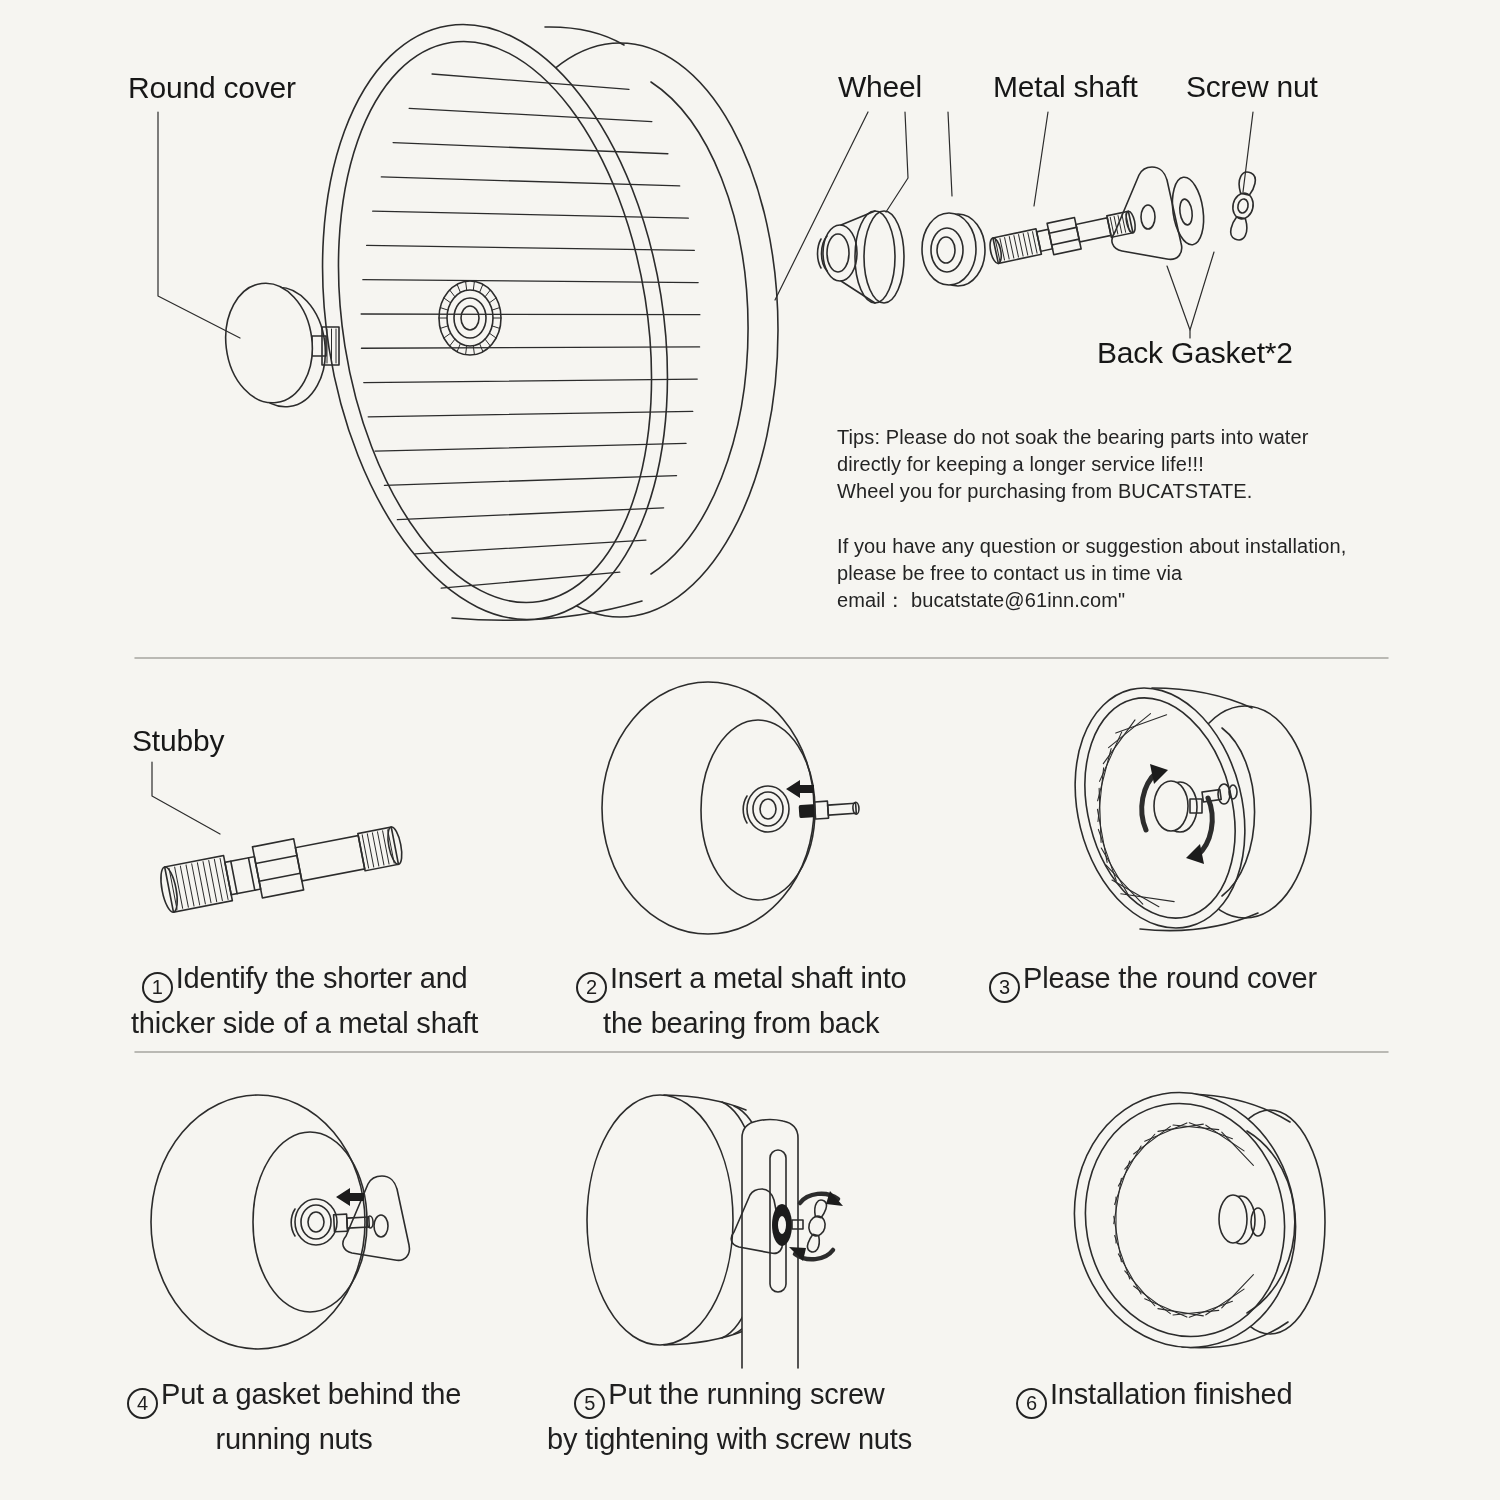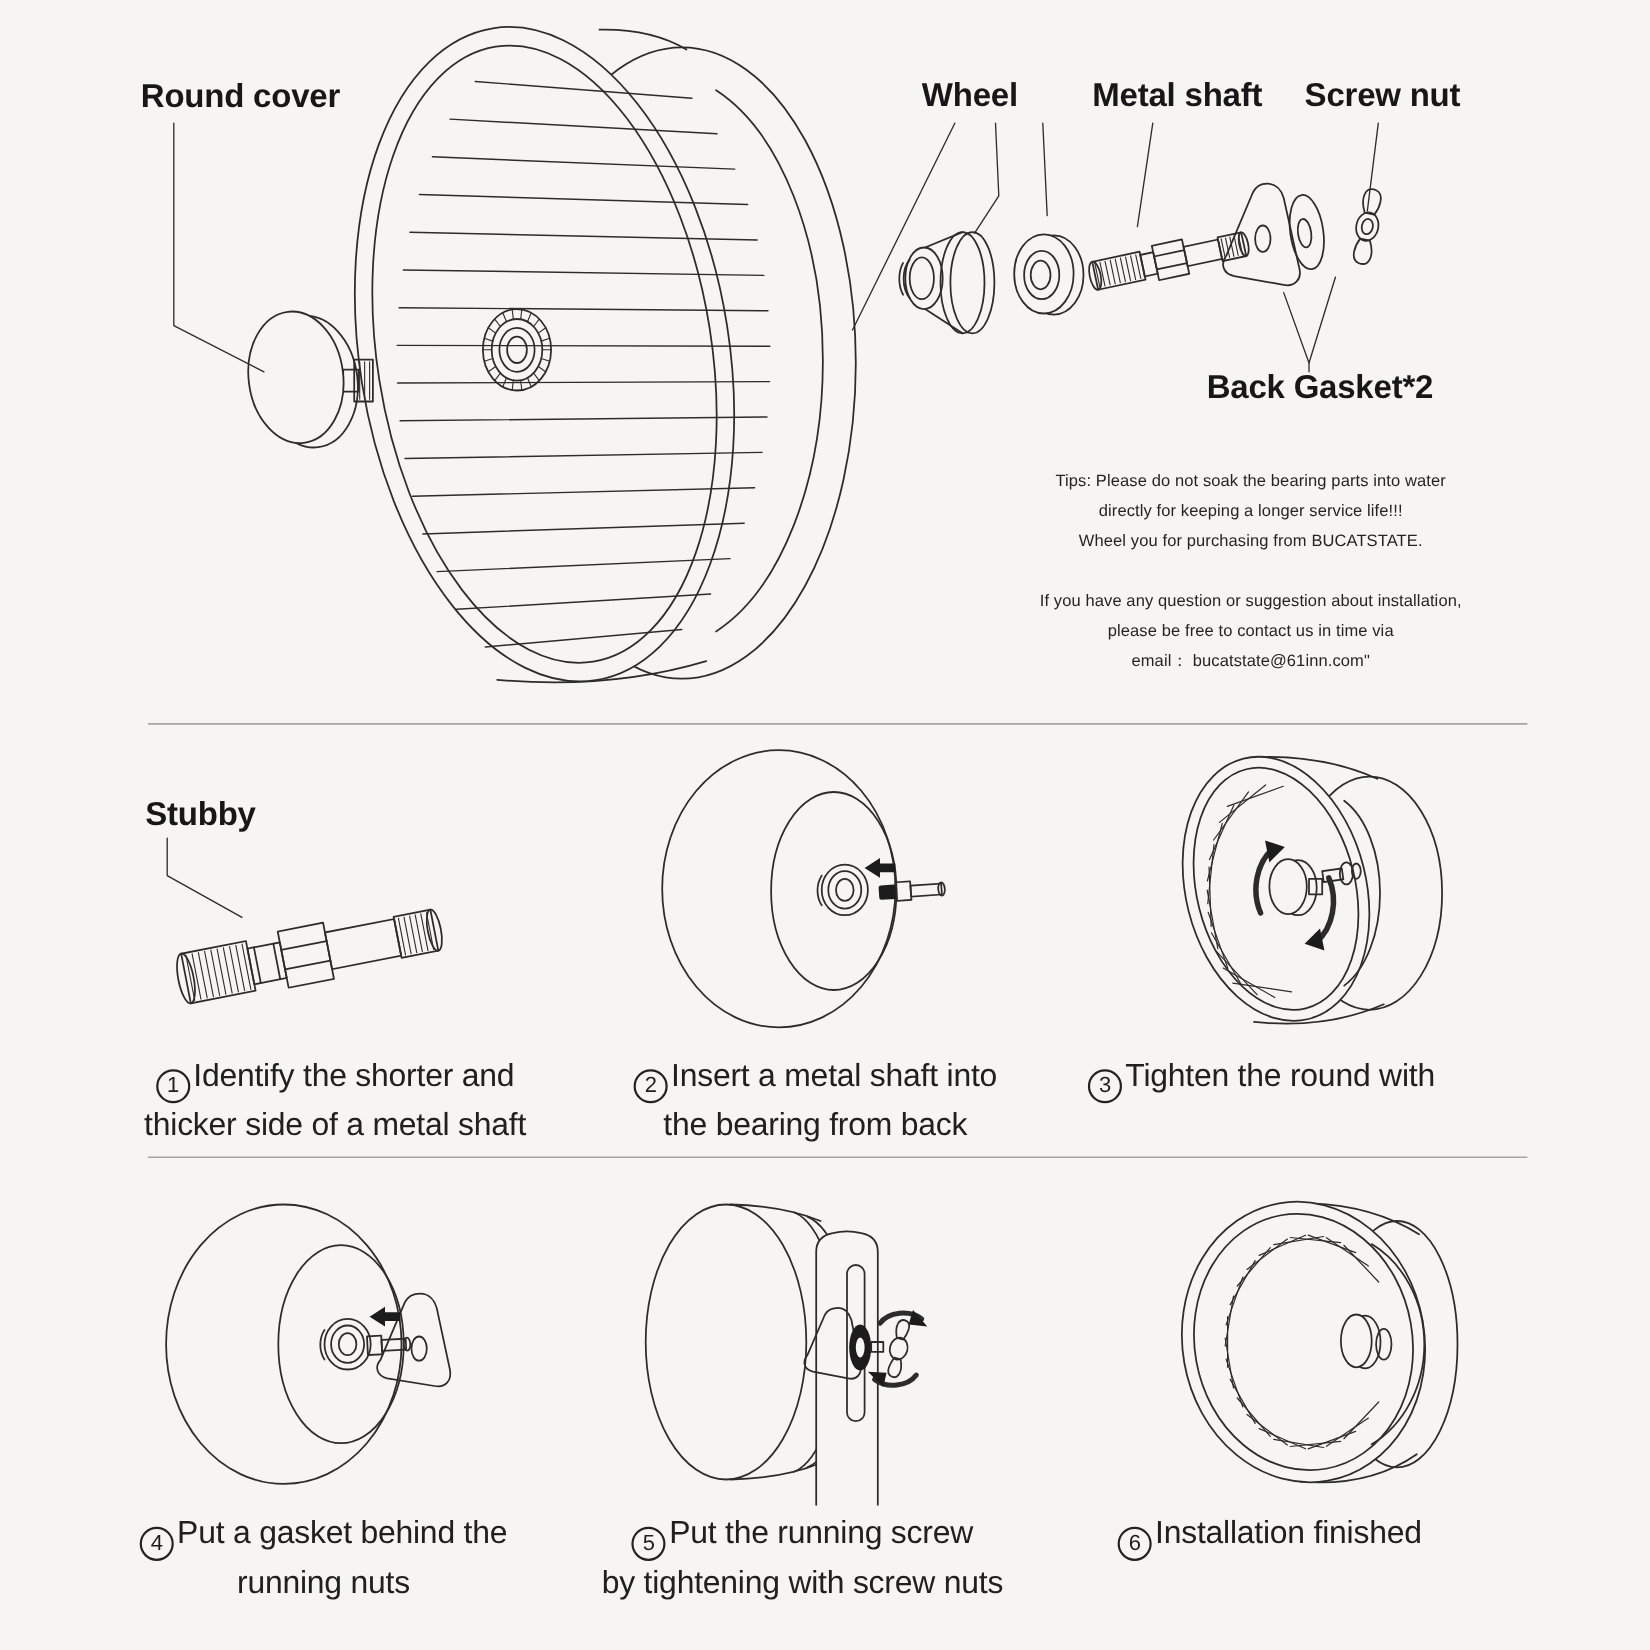--- a/index.html
+++ b/index.html
@@ -16,26 +16,26 @@
   #art{position:absolute;left:0;top:0;
     stroke:#2c2c2c;fill:none;stroke-width:1.6;
     stroke-linecap:round;stroke-linejoin:round;
   }
   .inkfill{fill:#1c1c1c;stroke:none;}
   .bgfill{fill:#f6f5f1;}
   .bgfill2{fill:#f6f5f1;stroke:none;}
   .divider{stroke:#a7a5a0;stroke-width:1.5;}
   .leader{stroke-width:1.2;}
   .lbl{
-    position:absolute;font-weight:700;font-size:30px;
+    position:absolute;font-weight:400;font-size:30px;
     color:#171717;letter-spacing:-0.2px;white-space:nowrap;
   }
   .tips{
     position:absolute;left:837px;top:424px;width:600px;
-    font-size:15px;line-height:27px;color:#242424;letter-spacing:0.1px;text-align:center;
+    font-size:20px;line-height:27px;color:#242424;letter-spacing:0.1px;
   }
   .tips .p2{margin-top:28px;}
   .step{
     position:absolute;font-size:29px;color:#202020;letter-spacing:-0.2px;
   }
   .sline{line-height:41px;white-space:nowrap;text-align:center;}
   .circ{
     display:inline-flex;width:31px;height:31px;box-sizing:border-box;
     border:2px solid #222;border-radius:50%;
     align-items:center;justify-content:center;
@@ -409,21 +409,21 @@
     <div class="sline"><span class="circ">1</span><span>Identify the shorter and</span></div>
     <div class="sline"><span>thicker side of a metal shaft</span></div>
   </div>
 
   <div class="step" style="left:576px;top:958px">
     <div class="sline"><span class="circ">2</span><span>Insert a metal shaft into</span></div>
     <div class="sline"><span>the bearing from back</span></div>
   </div>
 
   <div class="step" style="left:989px;top:958px">
-    <div class="sline"><span class="circ">3</span><span>Tighten the round with</span></div>
+    <div class="sline"><span class="circ">3</span><span>Please the round cover</span></div>
   </div>
 
   <div class="step" style="left:127px;top:1374px">
     <div class="sline"><span class="circ">4</span><span>Put a gasket behind the</span></div>
     <div class="sline"><span>running nuts</span></div>
   </div>
 
   <div class="step" style="left:547px;top:1374px">
     <div class="sline"><span class="circ">5</span><span>Put the running screw</span></div>
     <div class="sline"><span>by tightening with screw nuts</span></div>

